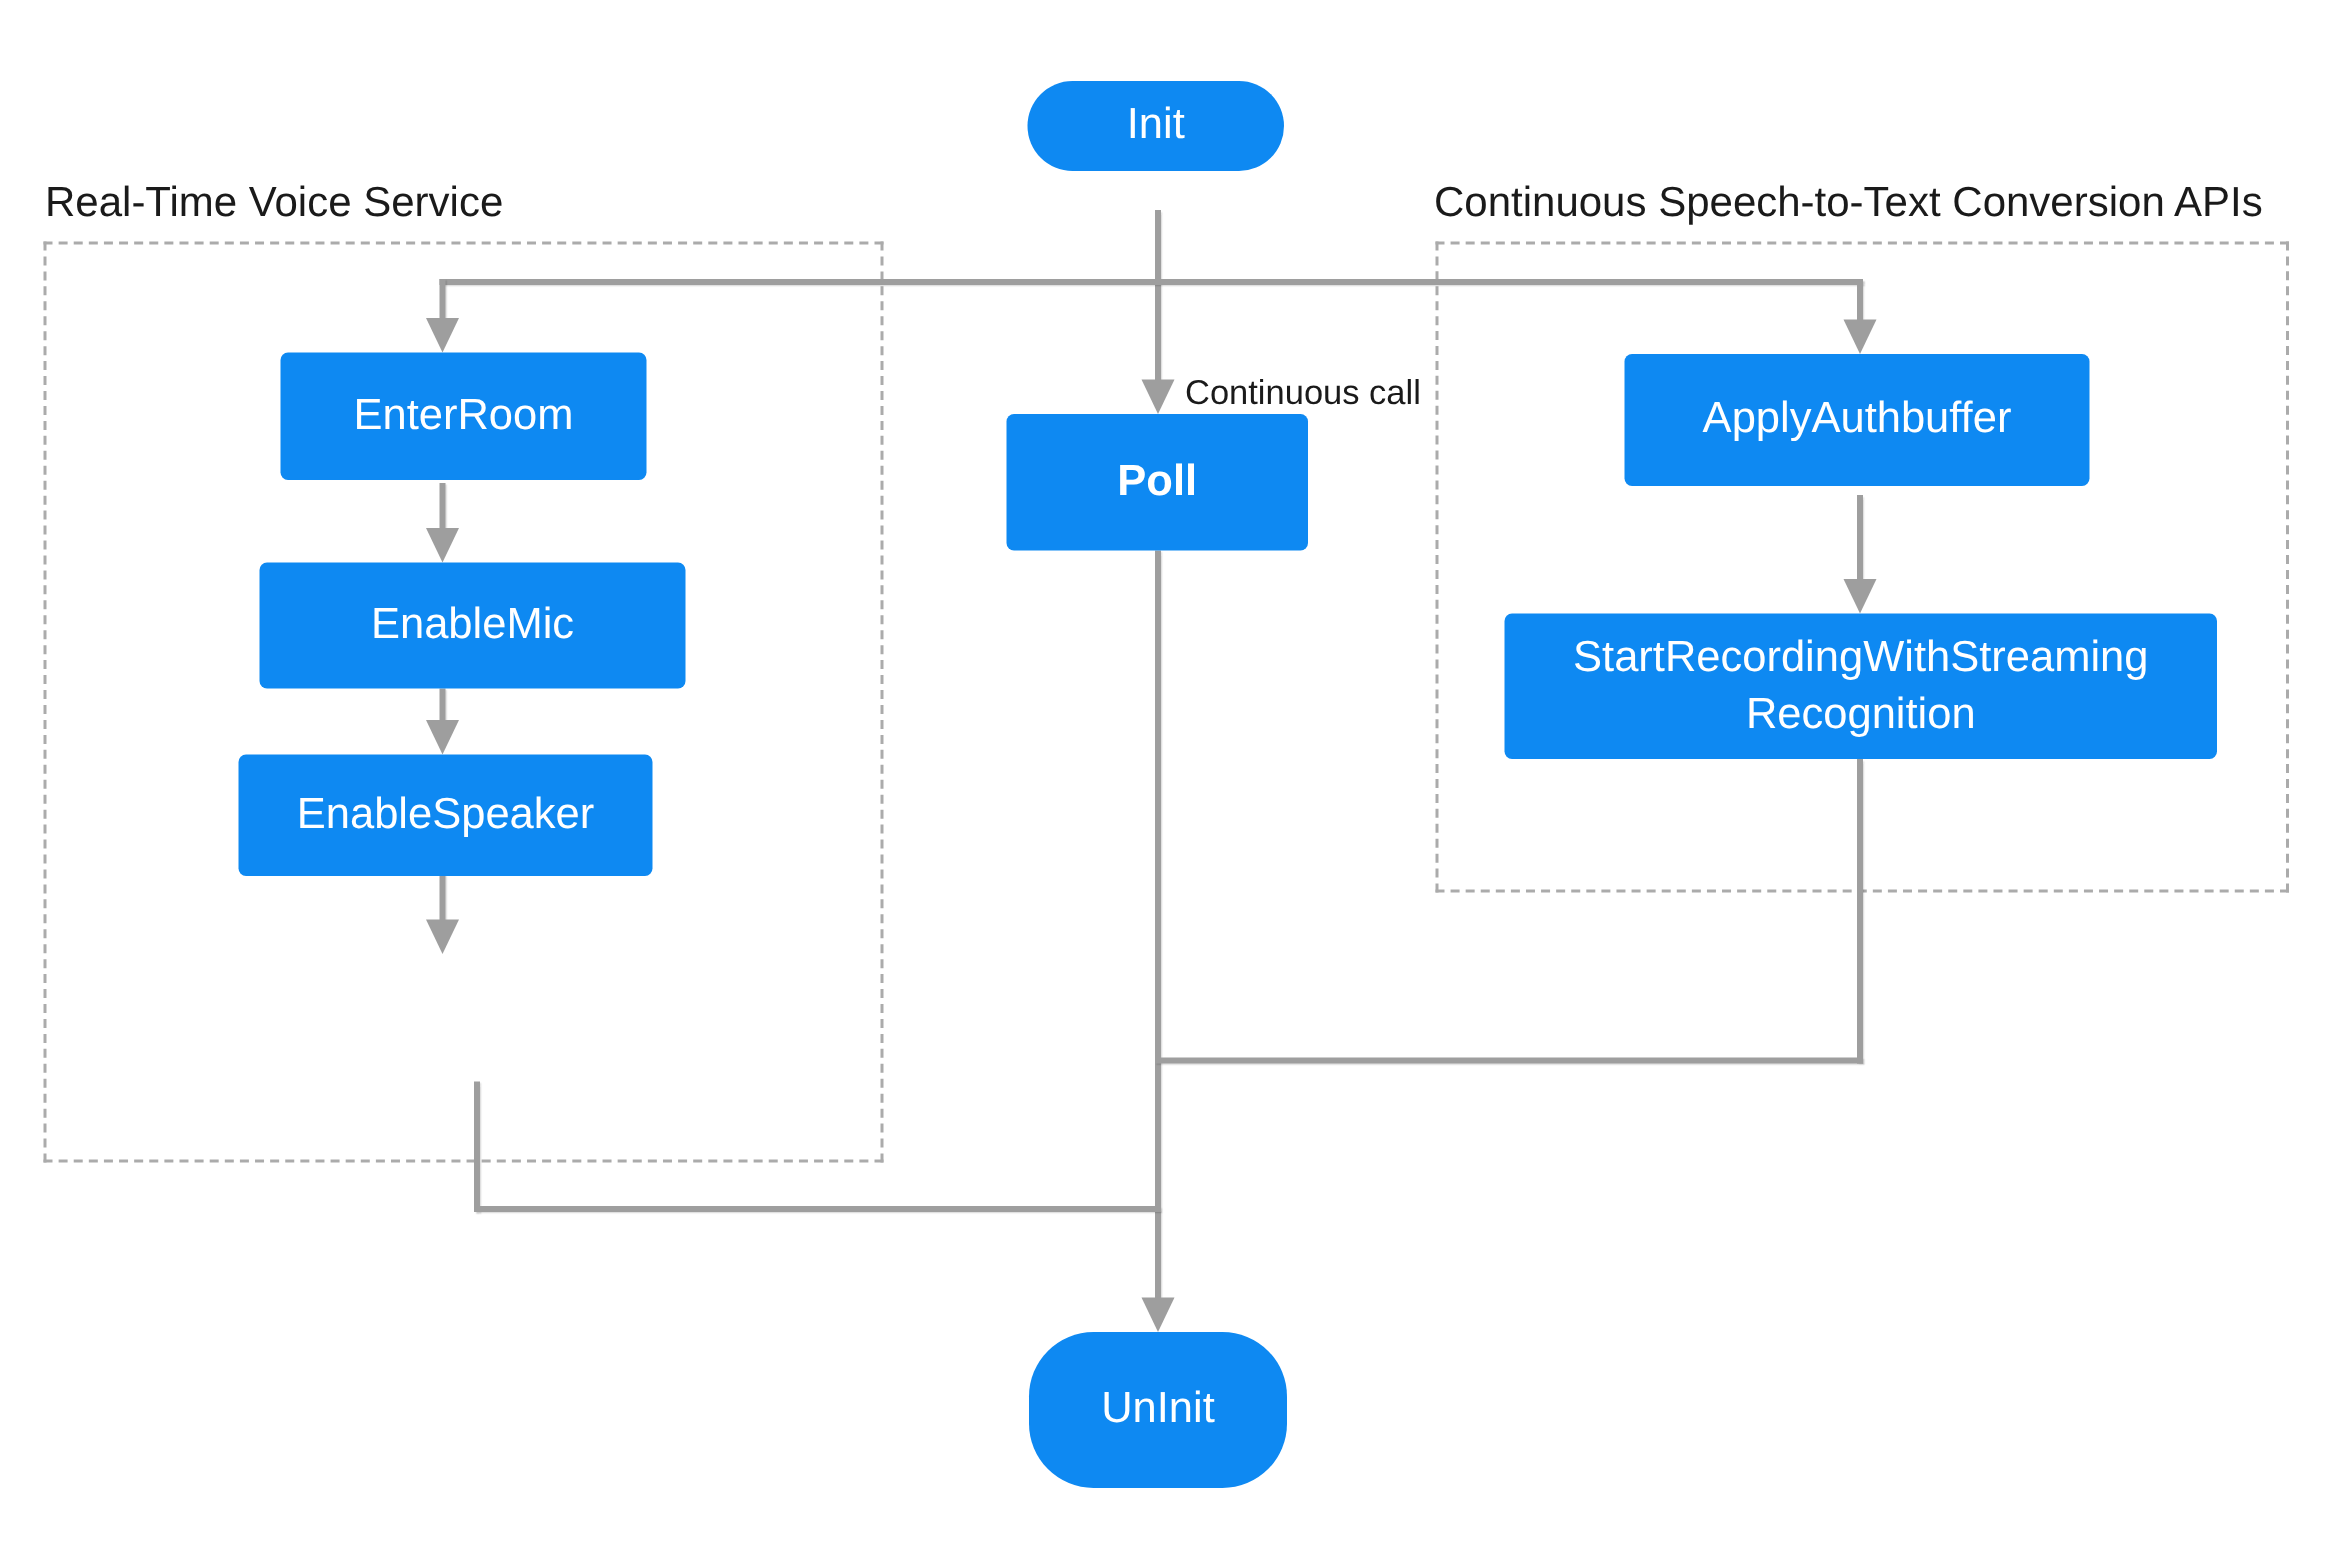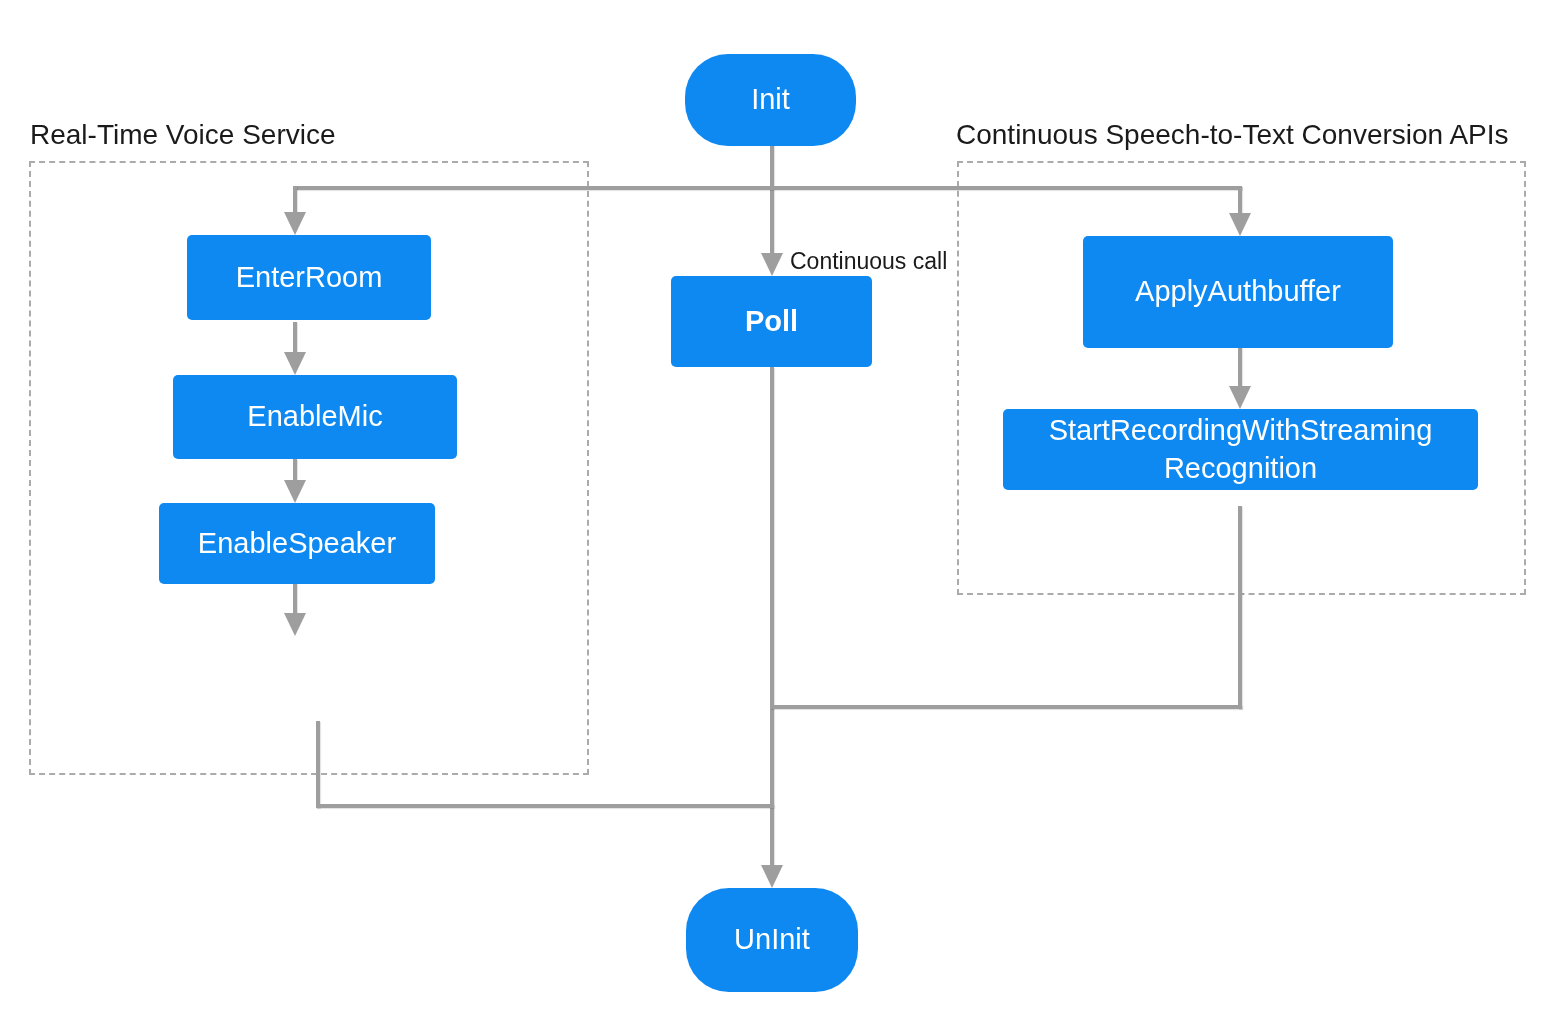--- a/index.html
+++ b/index.html
@@ -95,46 +95,46 @@
   <div class="arrow-down" style="left:1229px; top:213px;"></div>
   <div class="arrow-down" style="left:761px; top:253px;"></div>
   <div class="arrow-down" style="left:284px; top:352px;"></div>
   <div class="arrow-down" style="left:284px; top:480px;"></div>
   <div class="arrow-down" style="left:284px; top:613px;"></div>
   <div class="arrow-down" style="left:1229px; top:386px;"></div>
   <div class="arrow-down" style="left:761px; top:865px;"></div>
 
   <div class="annotation" style="left:790px; top:248px;">Continuous call</div>
 
-  <div class="node pill" style="left:685px; top:54px; width:171px; height:92px;">
+  <div class="node pill" style="left:685px; top:54px; width:171px; height:60px;">
     <span>Init</span>
   </div>
 
   <div class="node" style="left:187px; top:235px; width:244px; height:85px;">
     <span>EnterRoom</span>
   </div>
 
   <div class="node" style="left:173px; top:375px; width:284px; height:84px;">
     <span>EnableMic</span>
   </div>
 
   <div class="node" style="left:159px; top:503px; width:276px; height:81px;">
     <span>EnableSpeaker</span>
   </div>
 
 
   <div class="node" style="left:671px; top:276px; width:201px; height:91px;font-weight:bold;">
     <span>Poll</span>
   </div>
 
-  <div class="node" style="left:1083px; top:236px; width:310px; height:112px;">
+  <div class="node" style="left:1083px; top:236px; width:310px; height:88px;">
     <span>ApplyAuthbuffer</span>
   </div>
 
-  <div class="node" style="left:1003px; top:409px; width:475px; height:81px;">
+  <div class="node" style="left:1003px; top:409px; width:475px; height:97px;">
     <span>StartRecordingWithStreaming</span>
     <span>Recognition</span>
   </div>
 
   <div class="node pill" style="left:686px; top:888px; width:172px; height:104px;">
     <span>UnInit</span>
   </div>
 
 </div>
 

